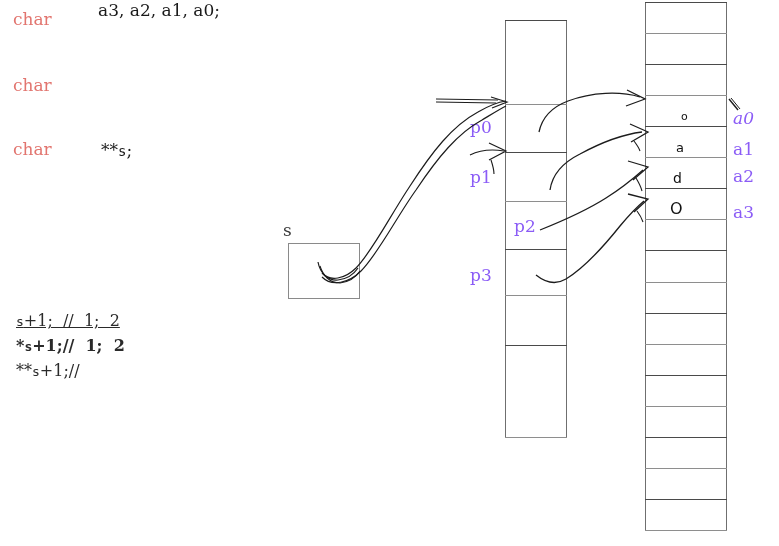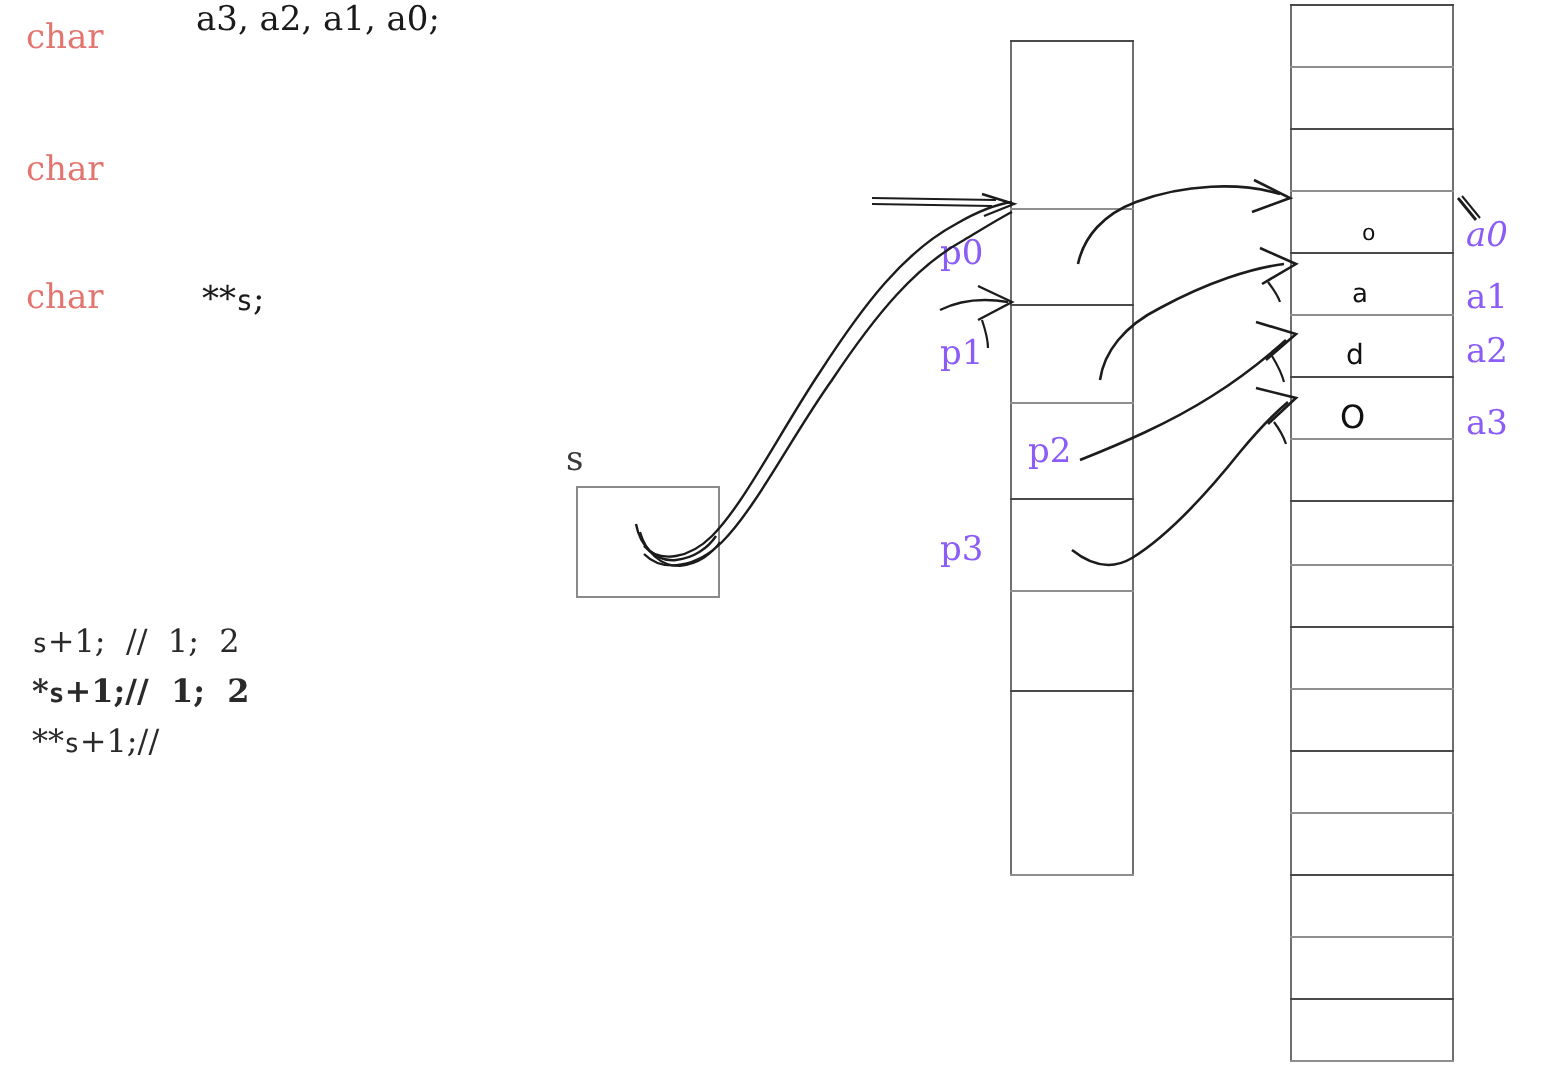--- a/index.html
+++ b/index.html
@@ -42,21 +42,21 @@
 <div id="stage">
 
   <span class="kw" style="left:13px;top:11px;">char</span>
   <span class="decl" style="left:98px;top:2px;">a3, a2, a1, a0;</span>
 
   <span class="kw" style="left:13px;top:77px;">char</span>
 
   <span class="kw" style="left:13px;top:141px;">char</span>
   <span class="decl" style="left:101px;top:142px;"><span>**</span><span class="mono-s">s</span><span>;</span></span>
 
-  <div class="codeline" style="left:16px;top:313px;"><span></span><span class="sm">s</span><span>+1;  //  1;  2</span></div>
+  <div class="codeline" style="left:16px;top:313px;text-decoration:underline;"><span></span><span class="sm">s</span><span>+1;  //  1;  2</span></div>
 
   <div class="codeline" style="left:16px;top:338px;font-weight:bold;"><span>*</span><span class="sm">s</span><span>+1;//  1;  2</span></div>
 
   <div class="codeline" style="left:16px;top:363px;text-align:right;"><span>**</span><span class="sm">s</span><span>+1;//</span></div>
 
   <span class="collabel" style="left:283px;top:222px;">s</span>
   <div class="sbox" style="left:288px;top:243px;width:70px;height:54px;"></div>
 
   <div class="colframe" id="pcol" style="left:505px;top:20px;width:62px;height:418px;">
     <div class="vline" style="left:0px;"></div>

